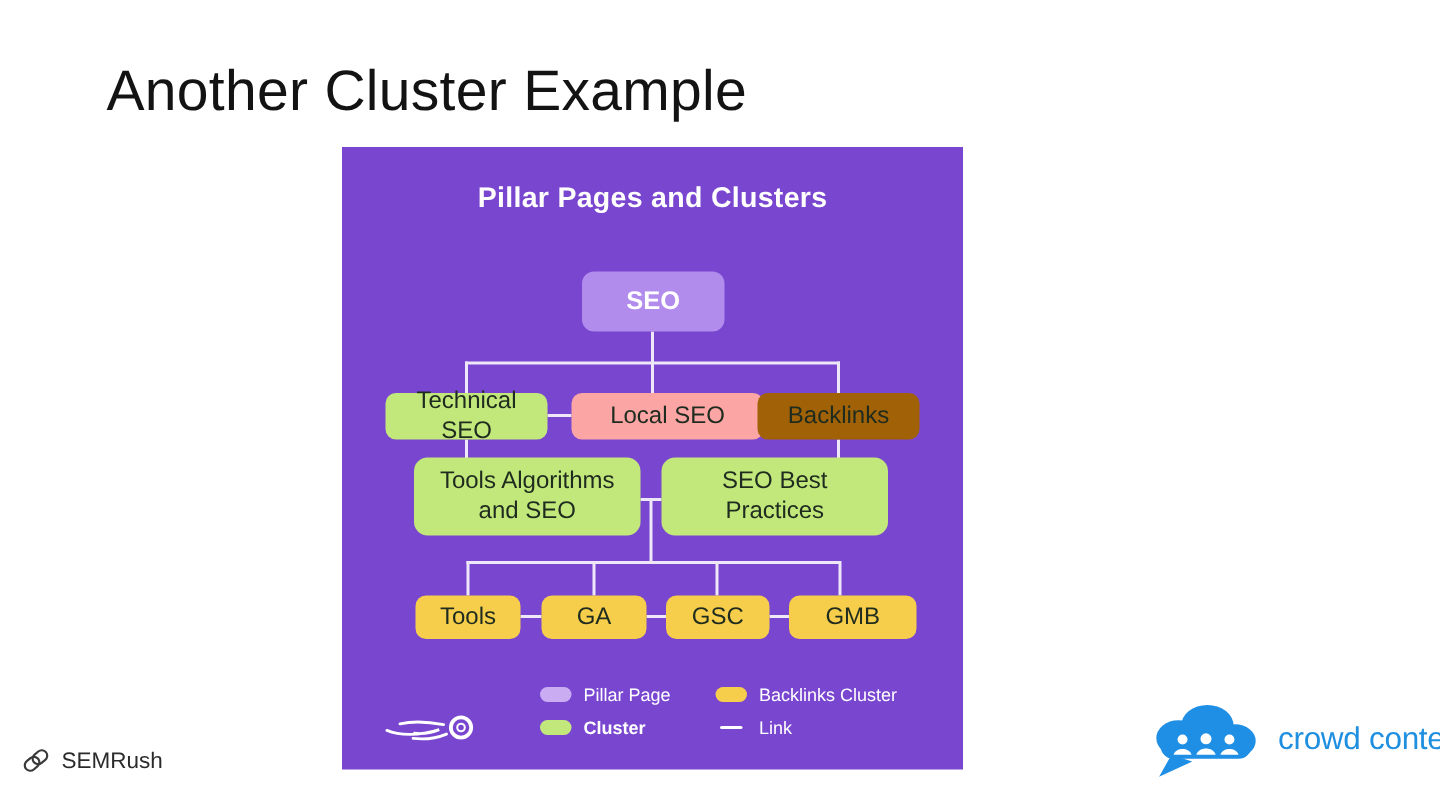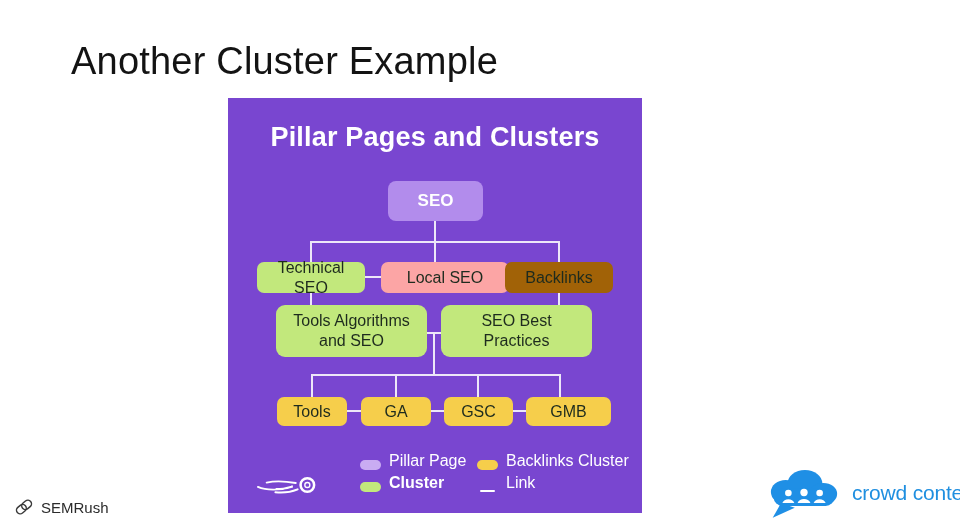--- a/index.html
+++ b/index.html
@@ -10,33 +10,33 @@
   .slide-title {
     position:absolute; left:71px; top:40px; margin:0;
     font-size:38px; font-weight:400; color:#131313; letter-spacing:0.2px;
   }
   .panel {
     position:absolute; left:228px; top:98px; width:414px; height:415px;
     background:#7946D0;
   }
   .panel-title {
     position:absolute; left:0; right:0; top:24px; text-align:center;
-    color:#ffffff; font-size:27px; font-weight:700; letter-spacing:0.2px;
+    color:#ffffff; font-size:19px; font-weight:700; letter-spacing:0.2px;
   }
   .line { position:absolute; background:#EDE7F8; }
   .node {
     position:absolute; display:flex; align-items:center; justify-content:center;
     text-align:center; border-radius:7px; font-size:16px; color:#1e2b1e;
     line-height:1.25; padding:0 6px; box-sizing:border-box;
   }
   .node.pillar { color:#ffffff; font-weight:700; font-size:17px; border-radius:8px; }
   .node.big { border-radius:9px; }
   .legend-item {
-    position:absolute; display:flex; align-items:flex-end; gap:8px;
-    color:#ffffff; font-size:16px; height:14px;
+    position:absolute; display:flex; align-items:center; gap:8px;
+    color:#ffffff; font-size:12px; height:14px;
   }
   .swatch { width:21px; height:10px; border-radius:5px; flex:0 0 auto; }
   .swatch.link-swatch { width:15px; height:2px; border-radius:1px; background:#fff; margin:0 3px; }
   .semrush-swoosh { position:absolute; left:28px; top:376px; }
   .footer-left {
     position:absolute; left:13px; top:497px; display:flex; align-items:center; gap:6px;
     color:#2b2b2b; font-size:15px;
   }
   .footer-right { position:absolute; left:758px; top:464px; display:flex; align-items:flex-start; }
   .cc-text {

